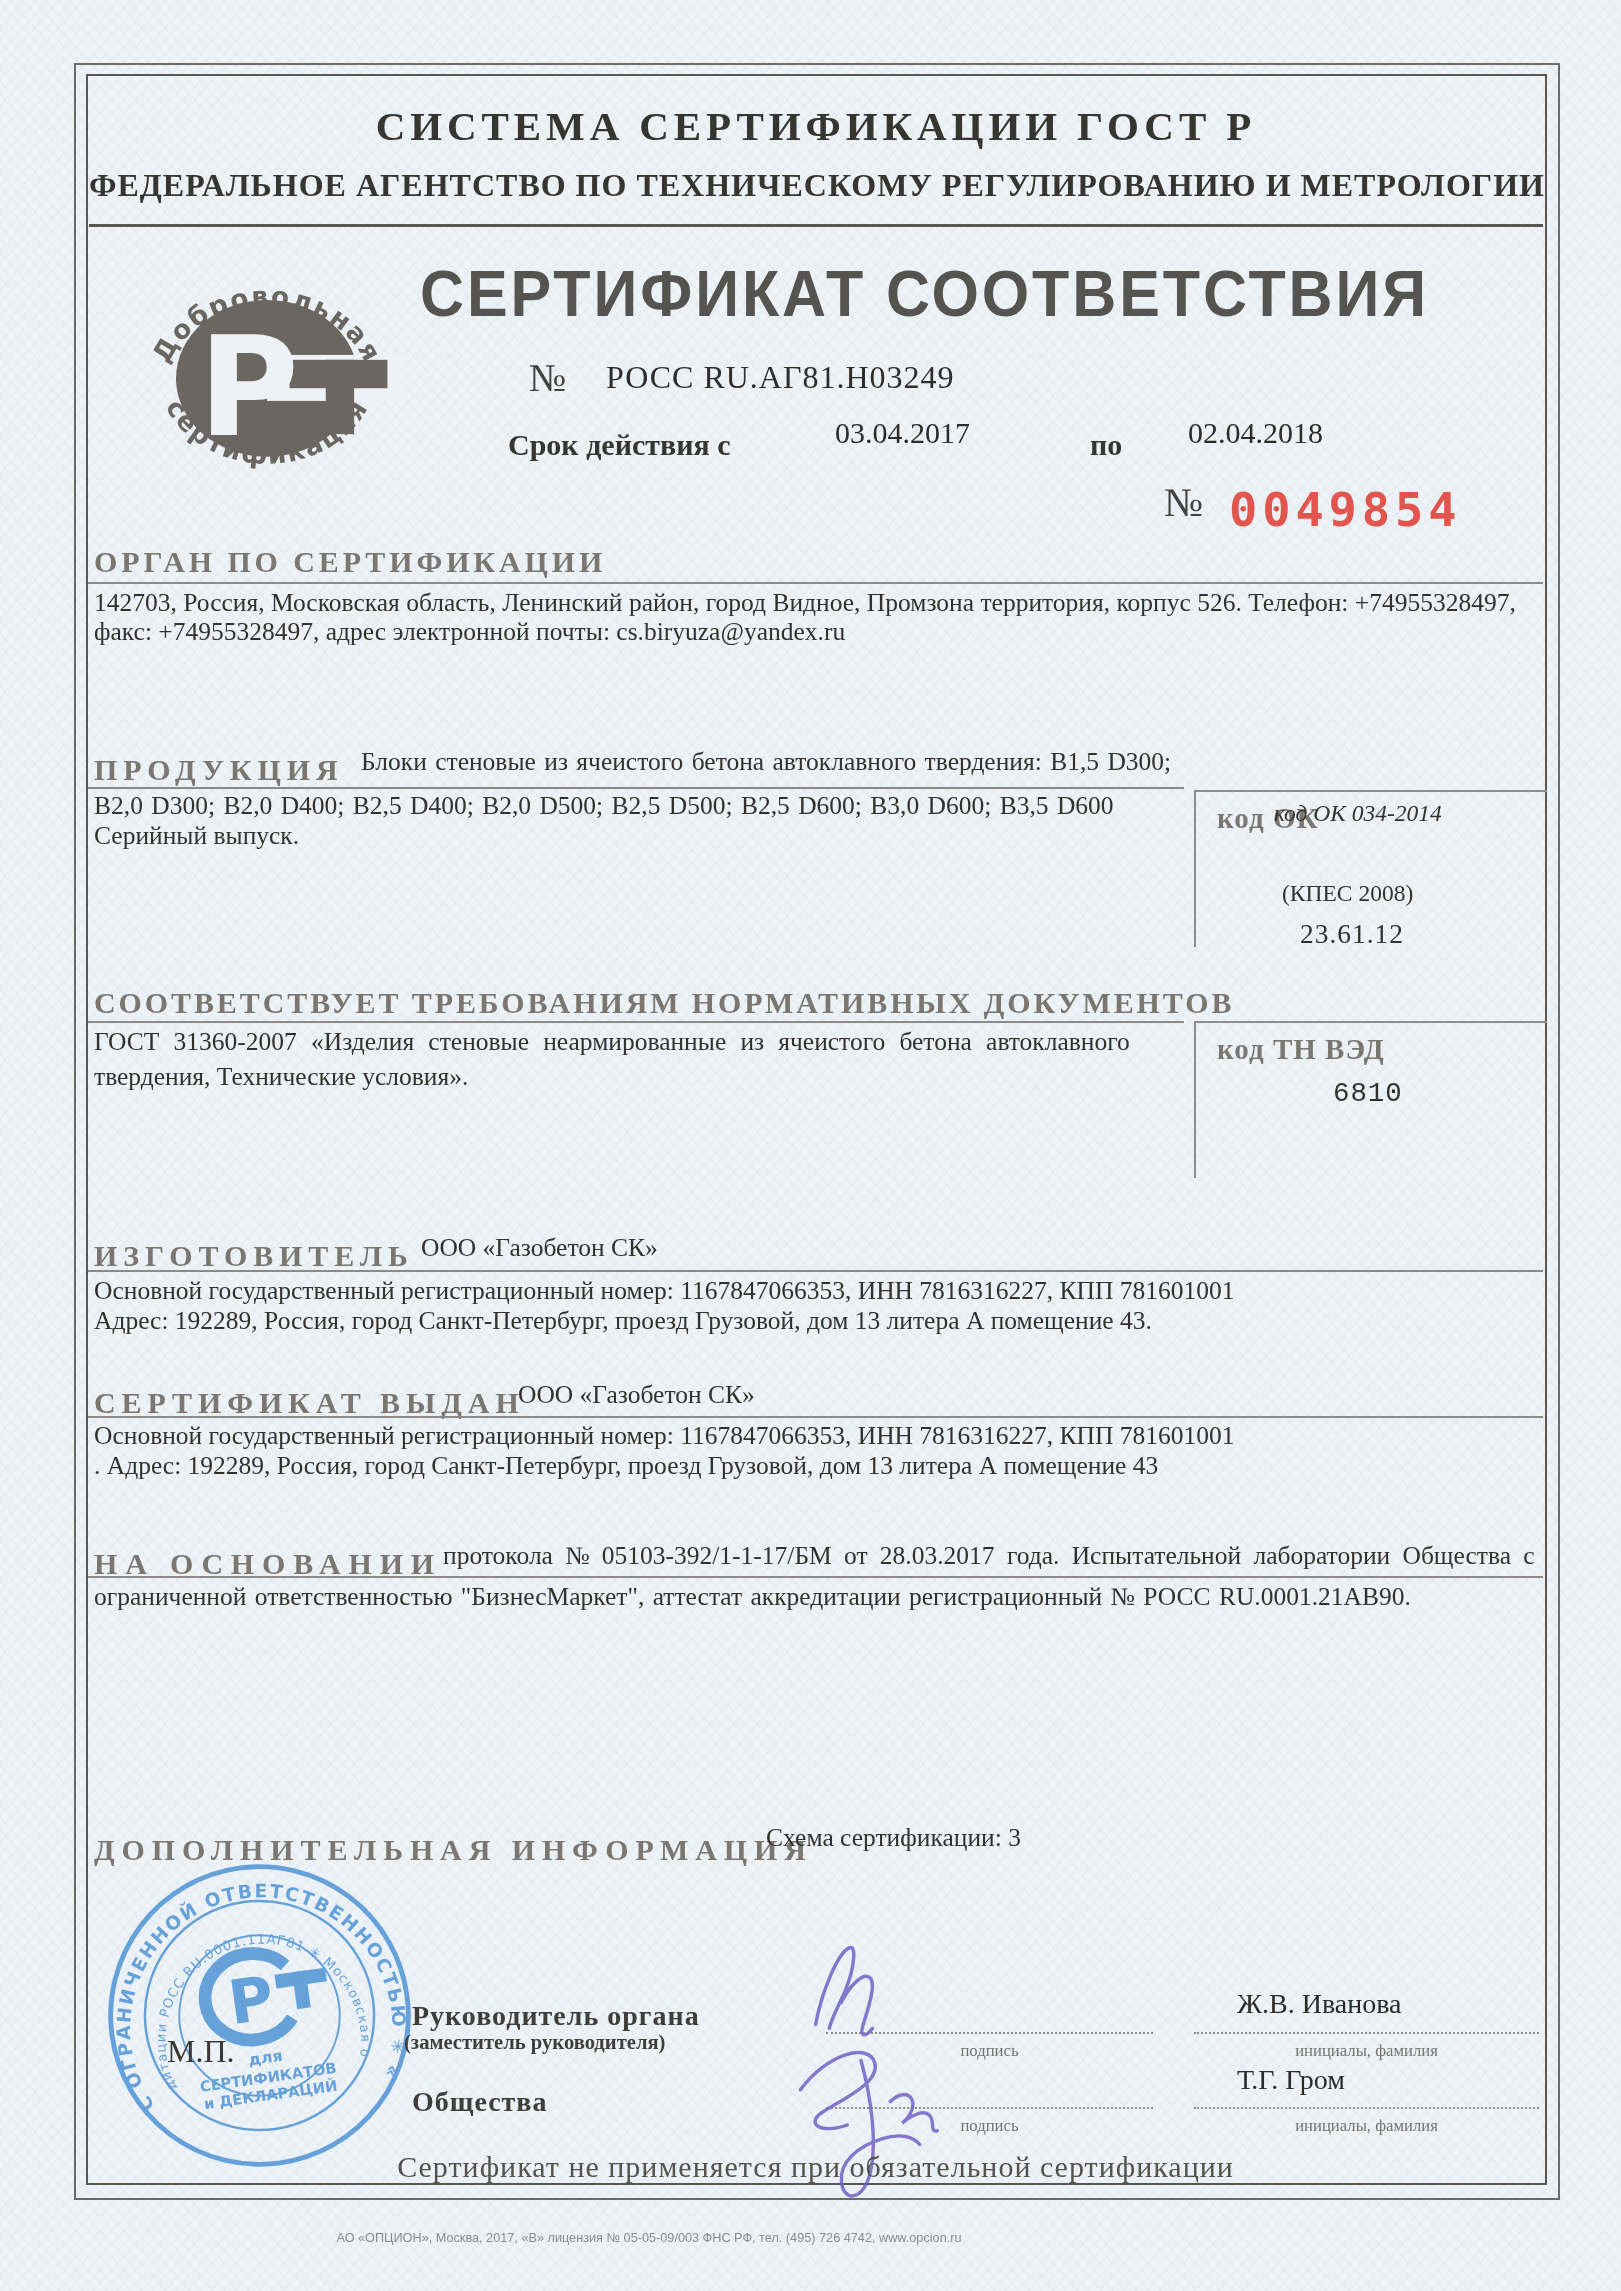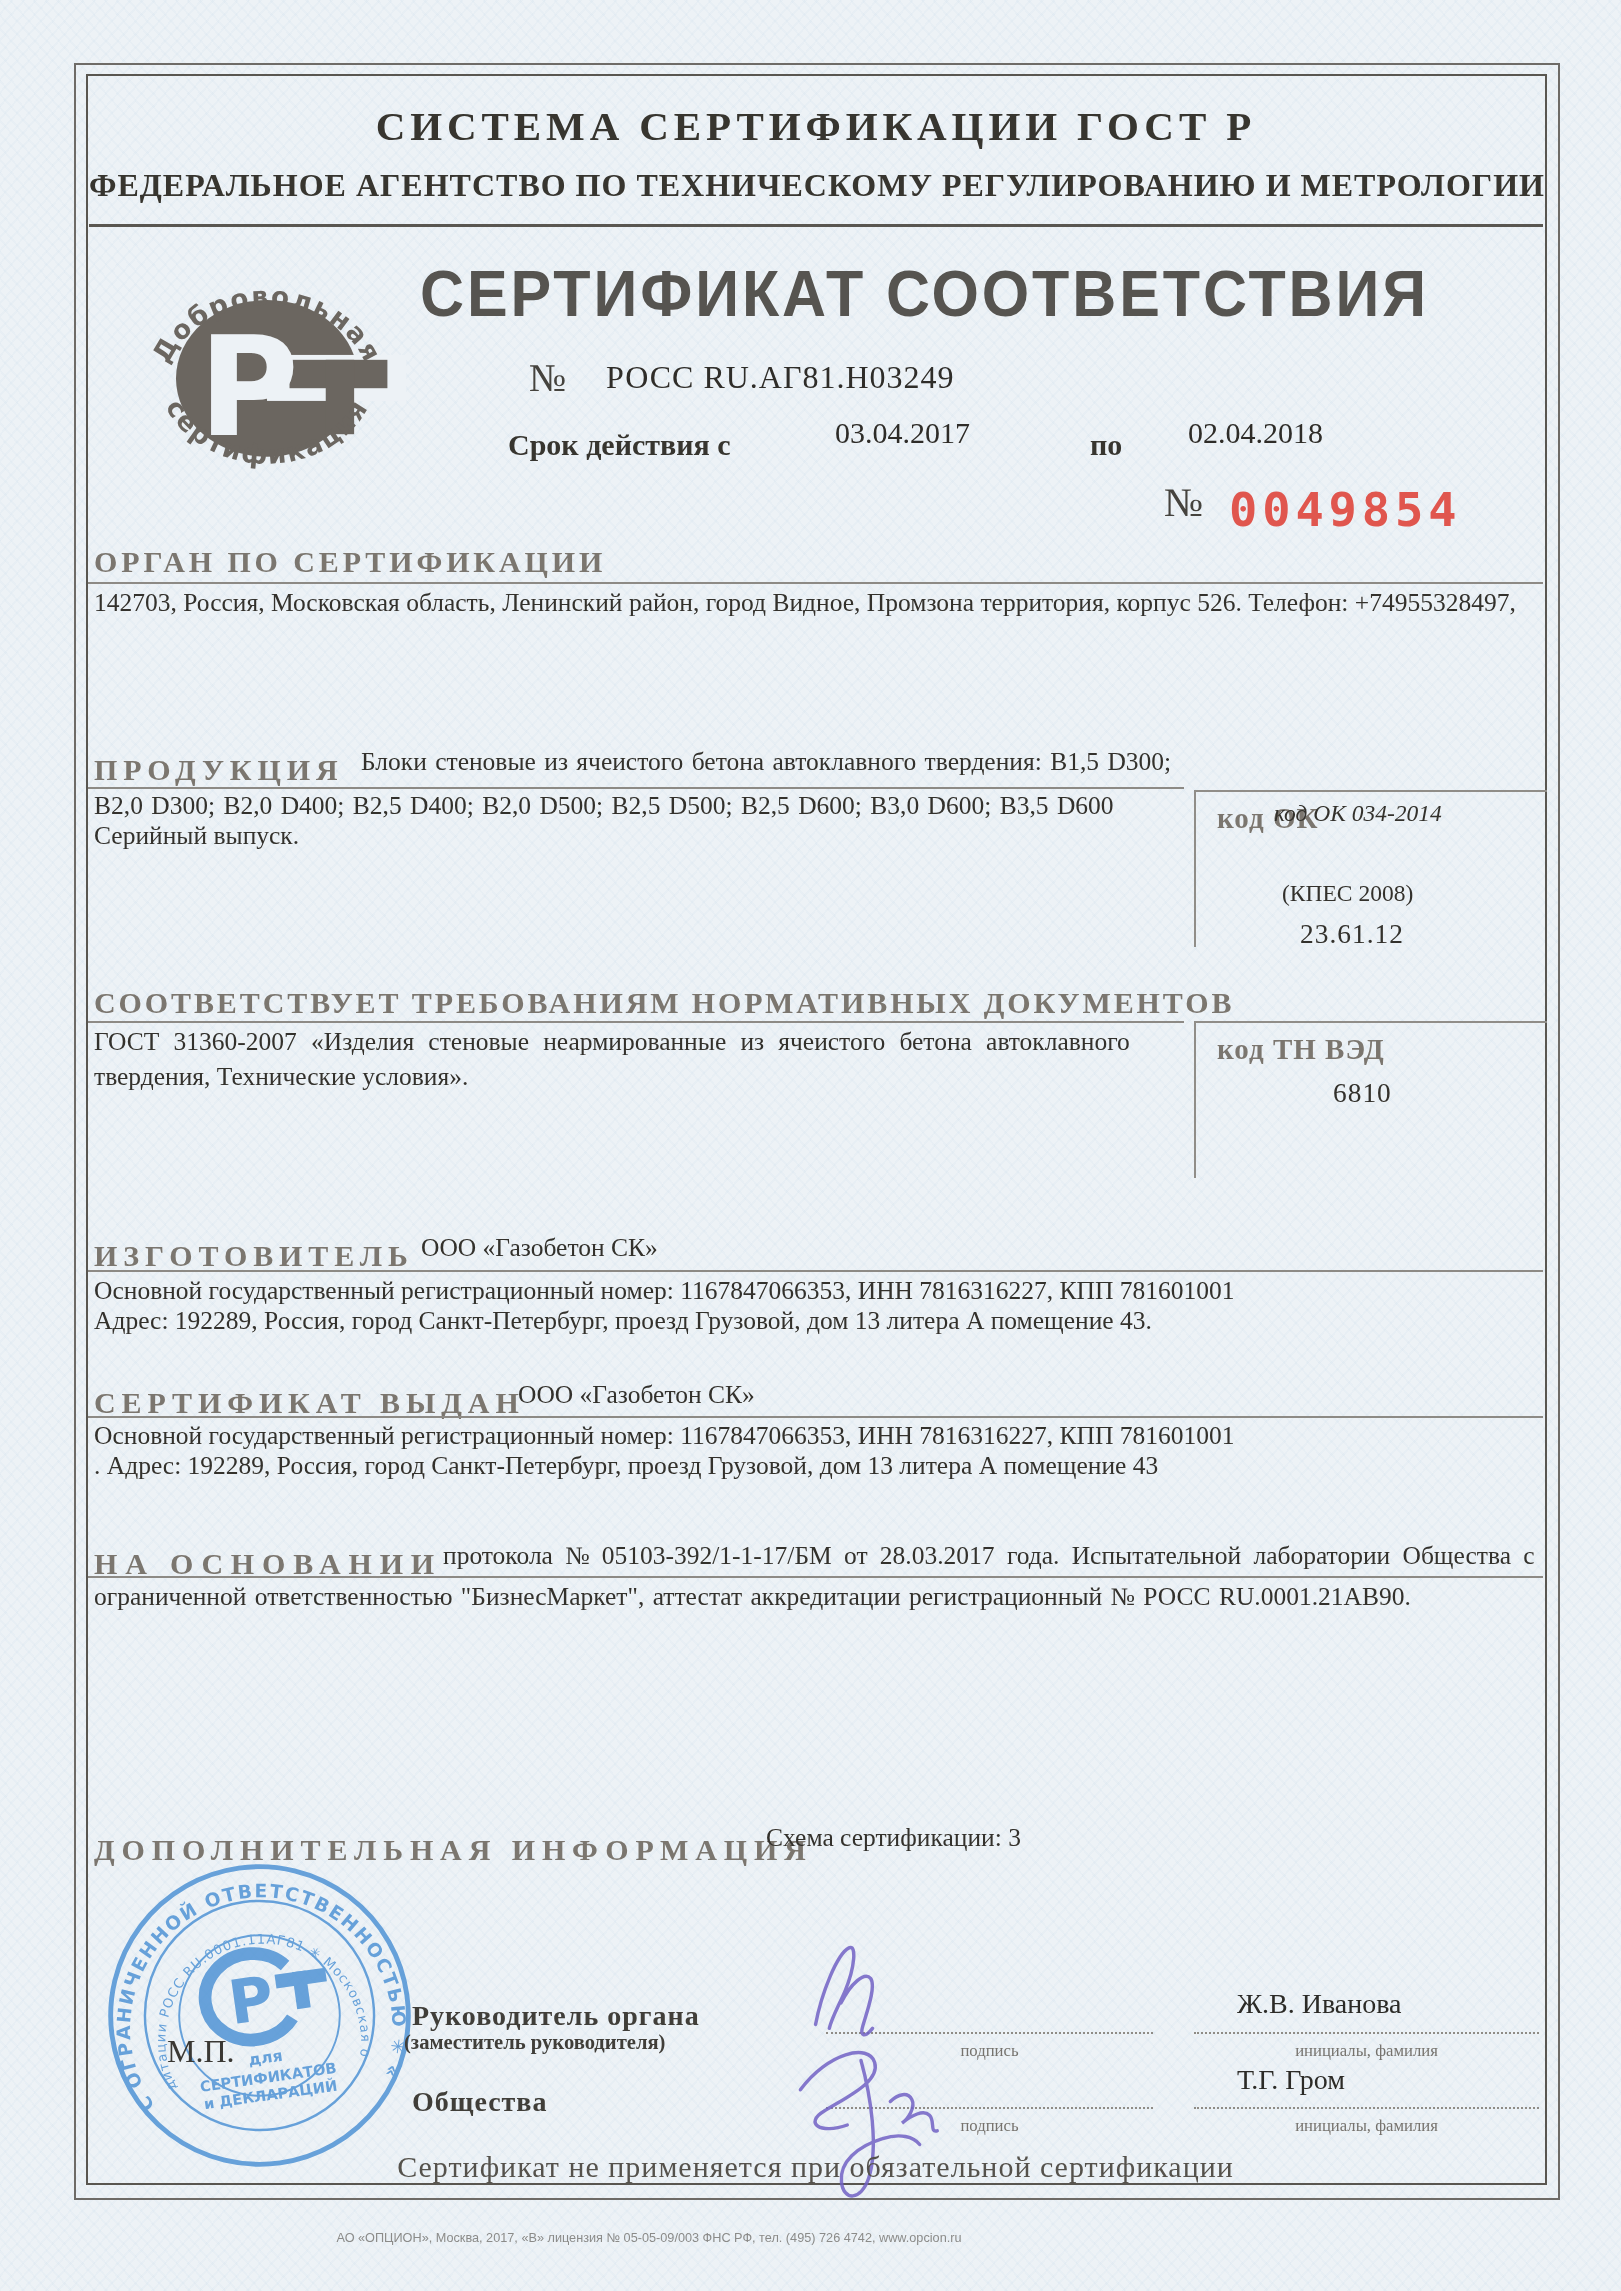--- a/index.html
+++ b/index.html
@@ -60,41 +60,42 @@
   <div class="abs ser nowrap" style="left:835px;top:416px;font-size:30px;">03.04.2017</div>
   <div class="abs ser bold nowrap" style="left:1090px;top:428px;font-size:30px;color:#37352f;">по</div>
   <div class="abs ser nowrap" style="left:1188px;top:416px;font-size:30px;">02.04.2018</div>
 
   <div class="abs ser nowrap" style="left:1164px;top:478px;font-size:41px;color:#45433e;">№</div>
   <div class="abs bold nowrap" style="left:1229px;top:482px;font-family:'DejaVu Sans Mono',monospace;font-size:47px;letter-spacing:4.9px;color:#e0564e;">0049854</div>
 
   <div class="abs heading" style="left:94px;top:545px;letter-spacing:3.9px;">ОРГАН ПО СЕРТИФИКАЦИИ</div>
   <div class="abs rule" style="left:88px;top:582px;width:1455px;"></div>
   <div class="abs bodytx" style="left:94px;top:588px;">142703, Россия, Московская область, Ленинский район, город Видное, Промзона территория, корпус 526. Телефон: +74955328497,</div>
+  <div class="abs bodytx" style="left:94px;top:617px;">факс: +74955328497, адрес электронной почты: cs.biryuza@yandex.ru</div>
 
   <div class="abs heading" style="left:94px;top:753px;letter-spacing:5.9px;">ПРОДУКЦИЯ</div>
   <div class="abs bodytx" style="left:361px;top:747px;word-spacing:2px;">Блоки стеновые из ячеистого бетона автоклавного твердения: В1,5 D300;</div>
   <div class="abs rule" style="left:88px;top:787px;width:1096px;"></div>
   <div class="abs bodytx" style="left:94px;top:791px;word-spacing:2px;">В2,0 D300; В2,0 D400; В2,5 D400; В2,0 D500; В2,5 D500; В2,5 D600; В3,0 D600; В3,5 D600</div>
   <div class="abs bodytx" style="left:94px;top:821px;">Серийный выпуск.</div>
 
   <div class="abs" style="left:1194px;top:790px;width:351px;height:155px;border-top:2px solid #908d88;border-left:2px solid #908d88;"></div>
   <div class="abs heading" style="left:1217px;top:802px;font-size:29px;letter-spacing:1px;">код ОК</div>
   <div class="abs bodytx" style="left:1274px;top:800px;font-size:23.5px;font-style:italic;">код ОК 034-2014</div>
   <div class="abs bodytx" style="left:1282px;top:880px;font-size:23.5px;">(КПЕС 2008)</div>
   <div class="abs bodytx" style="left:1300px;top:919px;font-size:27.4px;letter-spacing:1px;">23.61.12</div>
 
   <div class="abs heading" style="left:94px;top:986px;letter-spacing:2.9px;">СООТВЕТСТВУЕТ ТРЕБОВАНИЯМ НОРМАТИВНЫХ ДОКУМЕНТОВ</div>
   <div class="abs rule" style="left:88px;top:1021px;width:1096px;"></div>
   <div class="abs bodytx" style="left:94px;top:1027px;word-spacing:7.8px;">ГОСТ 31360-2007 «Изделия стеновые неармированные из ячеистого бетона автоклавного</div>
   <div class="abs bodytx" style="left:94px;top:1062px;">твердения, Технические условия».</div>
 
   <div class="abs" style="left:1194px;top:1021px;width:351px;height:155px;border-top:2px solid #908d88;border-left:2px solid #908d88;"></div>
   <div class="abs heading" style="left:1217px;top:1033px;font-size:29px;letter-spacing:1px;">код ТН ВЭД</div>
-  <div class="abs bodytx" style="left:1333px;top:1078px;font-size:27.4px;letter-spacing:1px;">6810</div>
+  <div class="abs bodytx" style="left:1333px;top:1078px;font-size:27.4px;letter-spacing:1px;font-family:Liberation Mono, monospace;">6810</div>
 
   <div class="abs heading" style="left:94px;top:1239px;letter-spacing:5.9px;">ИЗГОТОВИТЕЛЬ</div>
   <div class="abs bodytx" style="left:421px;top:1233px;">ООО «Газобетон СК»</div>
   <div class="abs rule" style="left:88px;top:1270px;width:1455px;"></div>
   <div class="abs bodytx" style="left:94px;top:1276px;">Основной государственный регистрационный номер: 1167847066353, ИНН 7816316227, КПП 781601001</div>
   <div class="abs bodytx" style="left:94px;top:1306px;">Адрес: 192289, Россия, город Санкт-Петербург, проезд Грузовой, дом 13 литера А помещение 43.</div>
 
   <div class="abs heading" style="left:94px;top:1386px;letter-spacing:5.9px;">СЕРТИФИКАТ ВЫДАН</div>
   <div class="abs bodytx" style="left:518px;top:1380px;">ООО «Газобетон СК»</div>
   <div class="abs rule" style="left:88px;top:1416px;width:1455px;"></div>

